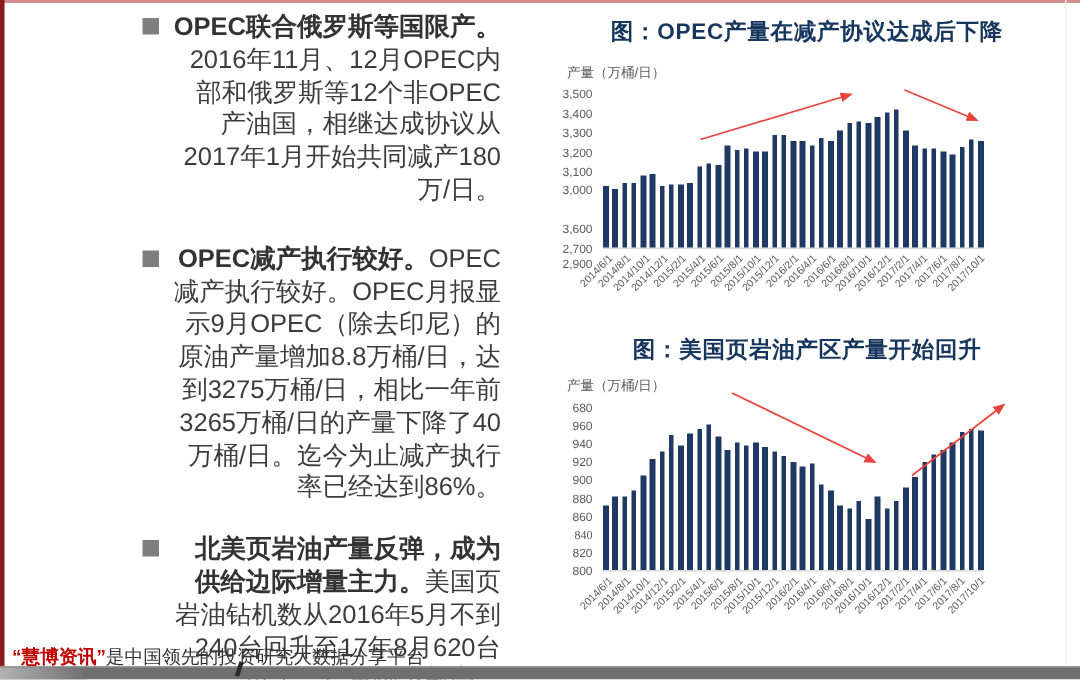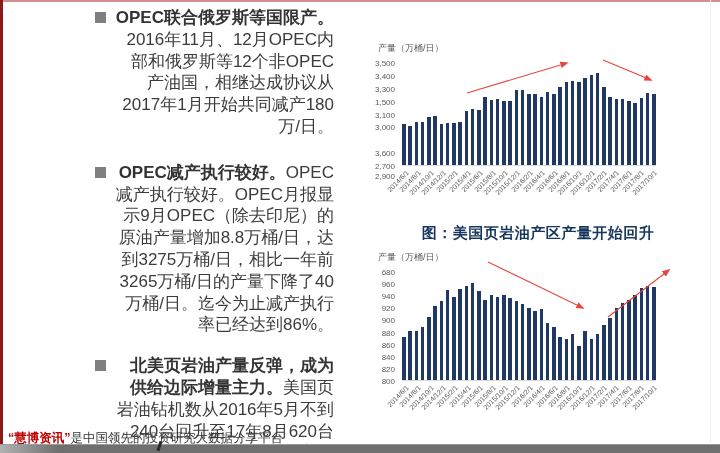--- a/index.html
+++ b/index.html
@@ -71,26 +71,27 @@
       <span class="sq"></span>
       <span class="lead">OPEC减产执行较好。</span><span class="bodytxt">OPEC减产执行较好。OPEC月报显示9月OPEC（除去印尼）的原油产量增加8.8万桶/日，达到3275万桶/日，相比一年前3265万桶/日的产量下降了40万桶/日。迄今为止减产执行率已经达到86%。</span>
     </li>
     <li class="bullet b3">
       <span class="sq"></span>
       <span class="lead">北美页岩油产量反弹，成为供给边际增量主力。</span><span class="bodytxt">美国页岩油钻机数从2016年5月不到240台回升至17年8月620台以上，产量创下新高。</span>
     </li>
   </ul>
 
   <div class="chart c1">
+    <div class="chart-title">图：OPEC产量在减产协议达成后下降</div>
     <div class="chart-ylabel">产量（万桶/日）</div>
     <div class="yaxis" style="top: 57px; height: 103px;">
         <div class="ytick" style="top: 0%;">3,500</div>
         <div class="ytick" style="top: 12.5%;">3,400</div>
         <div class="ytick" style="top: 25%;">3,300</div>
-        <div class="ytick" style="top: 37.5%;">1,500</div>
+        <div class="ytick" style="top: 37.5%;">3,200</div>
         <div class="ytick" style="top: 50%;">3,100</div>
         <div class="ytick" style="top: 62.5%;">3,000</div>
         <div class="ytick" style="top: 75%; margin-top: 36px;">2,900</div>
         <div class="ytick" style="top: 87.5%;">3,600</div>
         <div class="ytick" style="top: 100%;">2,700</div>
       </div>
     <div class="plot">
       <div class="bars">
           <div class="bar" style="height: 40%; background: rgb(31, 56, 100);"></div>
           <div class="bar" style="height: 38.125%; background: rgb(31, 56, 100);"></div>
@@ -215,21 +216,21 @@
     <div class="chart-title">图：美国页岩油产区产量开始回升</div>
     <div class="chart-ylabel">产量（万桶/日）</div>
     <div class="yaxis" style="top: 54px; height: 109px;">
         <div class="ytick" style="top: 0%;">680</div>
         <div class="ytick" style="top: 11.1111%;">960</div>
         <div class="ytick" style="top: 22.2222%;">940</div>
         <div class="ytick" style="top: 33.3333%;">920</div>
         <div class="ytick" style="top: 44.4444%;">900</div>
         <div class="ytick" style="top: 55.5556%;">880</div>
         <div class="ytick" style="top: 66.6667%;">860</div>
-        <div class="ytick" style="top: 77.7778%;">840</div>
+        <div class="ytick" style="top: 77.7778%; font-family: Liberation Serif, serif;">840</div>
         <div class="ytick" style="top: 88.8889%;">820</div>
         <div class="ytick" style="top: 100%;">800</div>
       </div>
     <div class="plot">
       <div class="bars">
           <div class="bar" style="height: 39.4444%; background: rgb(31, 56, 100);"></div>
           <div class="bar" style="height: 45%; background: rgb(31, 56, 100);"></div>
           <div class="bar" style="height: 45%; background: rgb(31, 56, 100);"></div>
           <div class="bar" style="height: 48.8889%; background: rgb(31, 56, 100);"></div>
           <div class="bar" style="height: 58.3333%; background: rgb(31, 56, 100);"></div>

